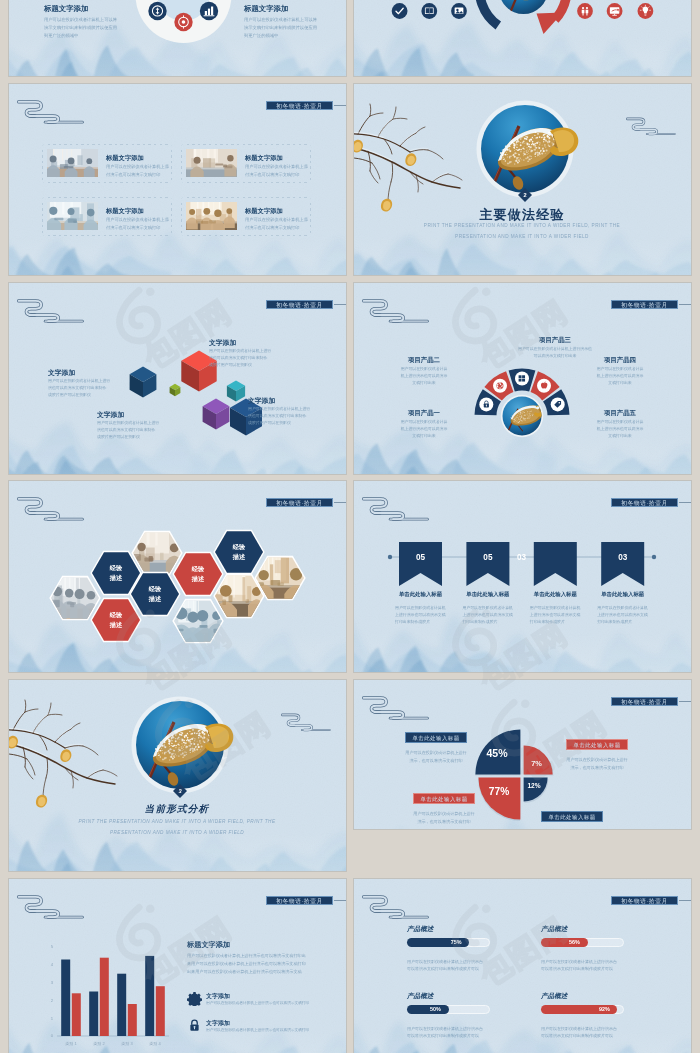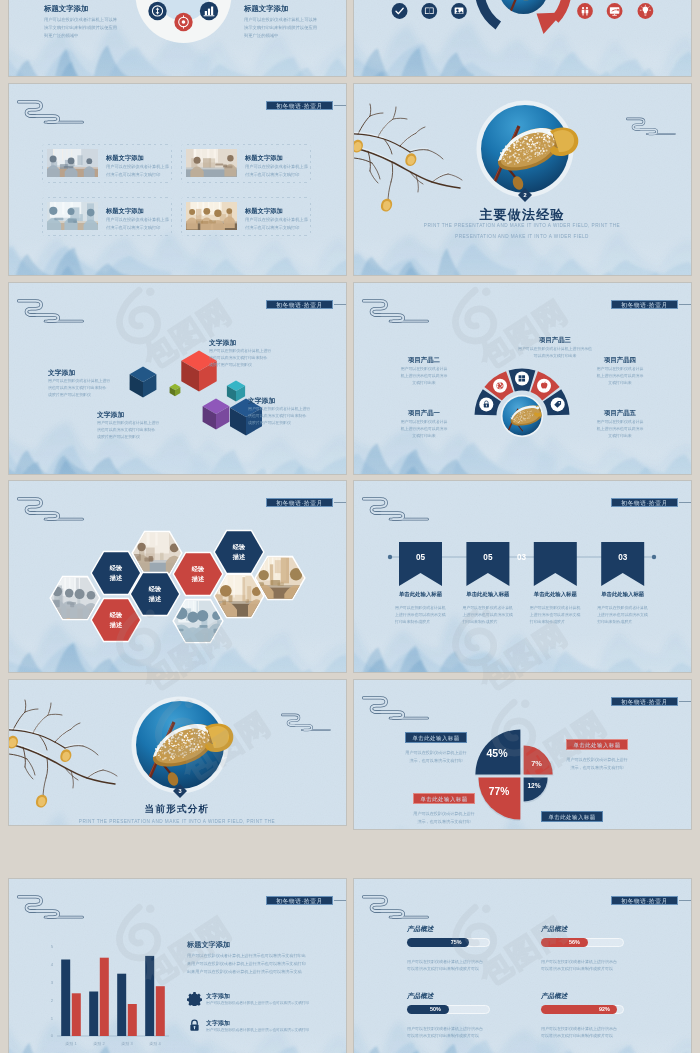--- a/index.html
+++ b/index.html
@@ -1544,21 +1544,21 @@
         <div style="position:absolute;left:175.8px;top:123px;width:62px;font-size:3.9px;color:#7fa0bb;line-height:1.85;text-align:left;white-space:pre-line;">用户可以在投影仪或者计算机
 上进行演示也可以将演示文稿
 打印出来制作成胶片</div>
         <div style="position:absolute;left:247.2px;top:71.5px;width:43px;text-align:center;font-size:8.2px;color:#fff;font-weight:bold">03</div>
         <div style="position:absolute;left:234.2px;top:110px;width:69px;font-size:5.4px;color:#22496f;font-weight:bold;line-height:1.2;text-align:center;white-space:pre-line;">单击此处输入标题</div>
         <div style="position:absolute;left:243.2px;top:123px;width:62px;font-size:3.9px;color:#7fa0bb;line-height:1.85;text-align:left;white-space:pre-line;">用户可以在投影仪或者计算机
 上进行演示也可以将演示文稿
 打印出来制作成胶片</div>
       </div>
     </div>
-<div class="slide" style="left:9px;top:680px;height:145px;">
+<div class="slide" style="left:9px;top:680px;height:191px;font-style:italic;">
       <div style="position:absolute;left:0;top:0px;width:337px;height:191px">
         <svg class="bgsvg" width="337" height="191" viewBox="0 0 337 191">
           <defs>
             <filter id="bb9_a" x="-25%" y="-90%" width="150%" height="320%">
               <feGaussianBlur stdDeviation="1.05"></feGaussianBlur>
             </filter>
             <filter id="bb9_b" x="-25%" y="-90%" width="150%" height="320%">
               <feGaussianBlur stdDeviation="1.6"></feGaussianBlur>
             </filter>
             <filter id="bb9_c" x="-25%" y="-90%" width="150%" height="320%">

